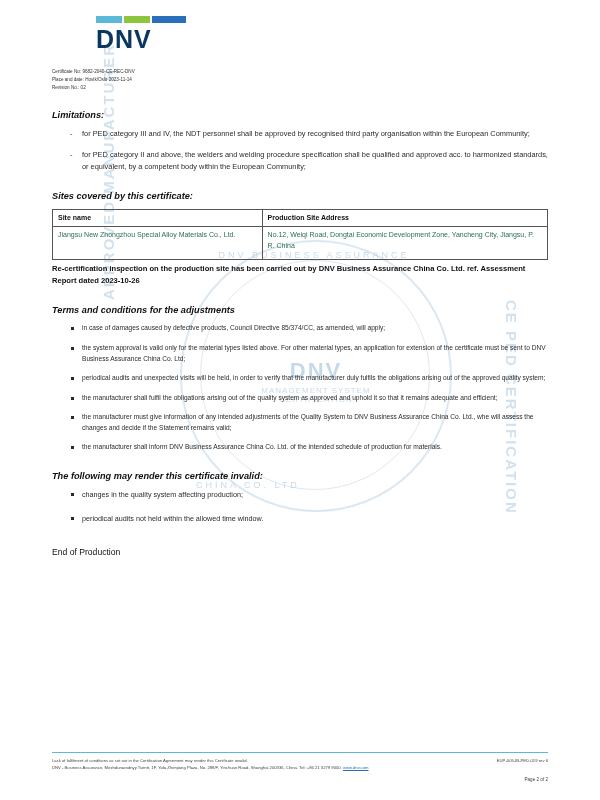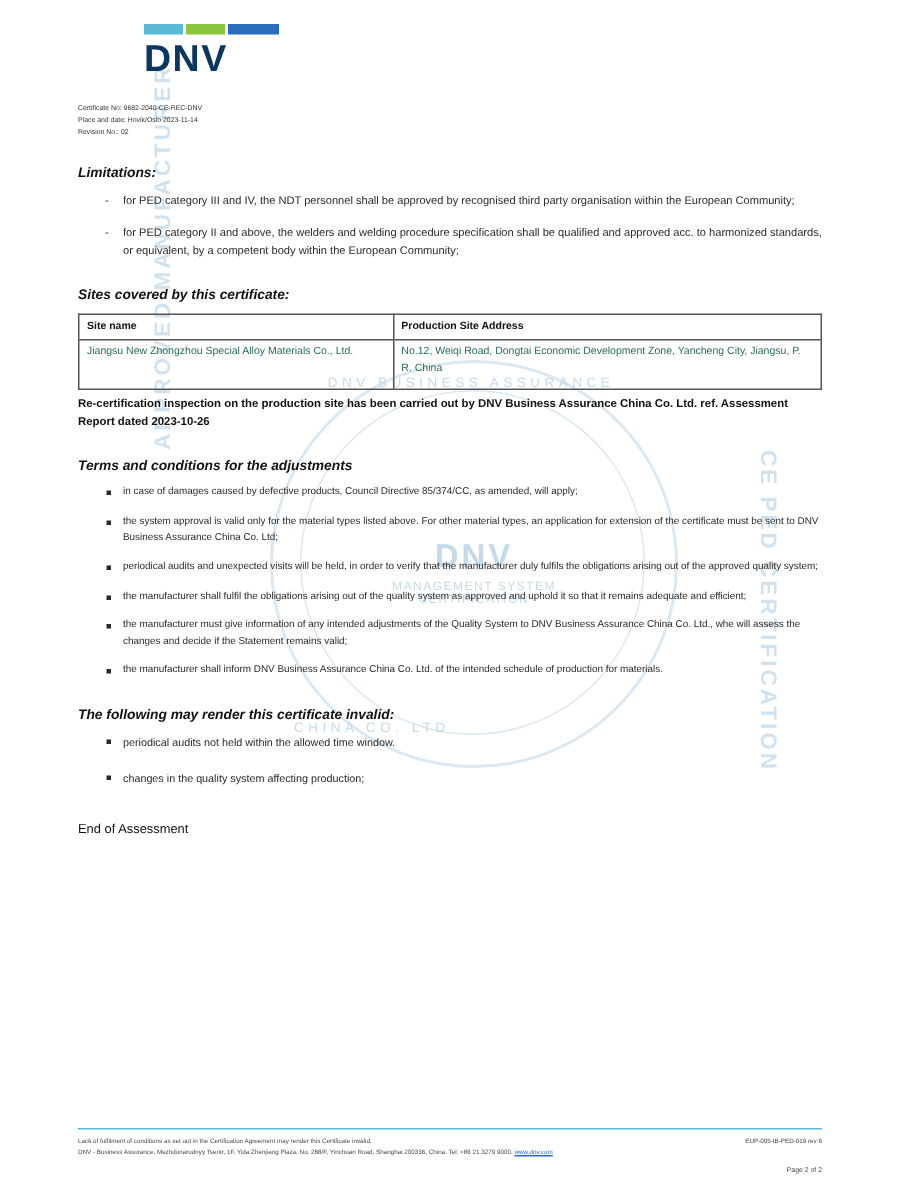--- a/index.html
+++ b/index.html
@@ -335,25 +335,25 @@
       <li>in case of damages caused by defective products, Council Directive 85/374/CC, as amended, will apply;</li>
       <li>the system approval is valid only for the material types listed above. For other material types, an application for extension of the certificate must be sent to DNV Business Assurance China Co. Ltd;</li>
       <li>periodical audits and unexpected visits will be held, in order to verify that the manufacturer duly fulfils the obligations arising out of the approved quality system;</li>
       <li>the manufacturer shall fulfil the obligations arising out of the quality system as approved and uphold it so that it remains adequate and efficient;</li>
       <li>the manufacturer must give information of any intended adjustments of the Quality System to DNV Business Assurance China Co. Ltd., whe will assess the changes and decide if the Statement remains valid;</li>
       <li>the manufacturer shall inform DNV Business Assurance China Co. Ltd. of the intended schedule of production for materials.</li>
     </ul>
 
     <h2 class="section">The following may render this certificate invalid:</h2>
     <ul class="bullet wide">
+      <li>changes in the quality system affecting production;</li>
       <li>periodical audits not held within the allowed time window.</li>
-      <li>changes in the quality system affecting production;</li>
     </ul>
 
-    <div class="end-cert">End of Assessment</div>
+    <div class="end-cert">End of Production</div>
   </div>
 
   <div class="footer">
     <hr class="footer-rule">
     <div class="footer-row">
       <div class="footer-left">
         <div>Lack of fulfilment of conditions as set out in the Certification Agreement may render this Certificate invalid.</div>
         <div>
           <span>DNV - Business Assurance, Mezhdunarodnyy Tsentr, 1F, Yida Zhenjiang Plaza, No. 288/F, Yinchuan Road, Shanghai 200336, China. Tel: +86 21 3279 9000.</span>
           <span class="footer-link">www.dnv.com</span>

